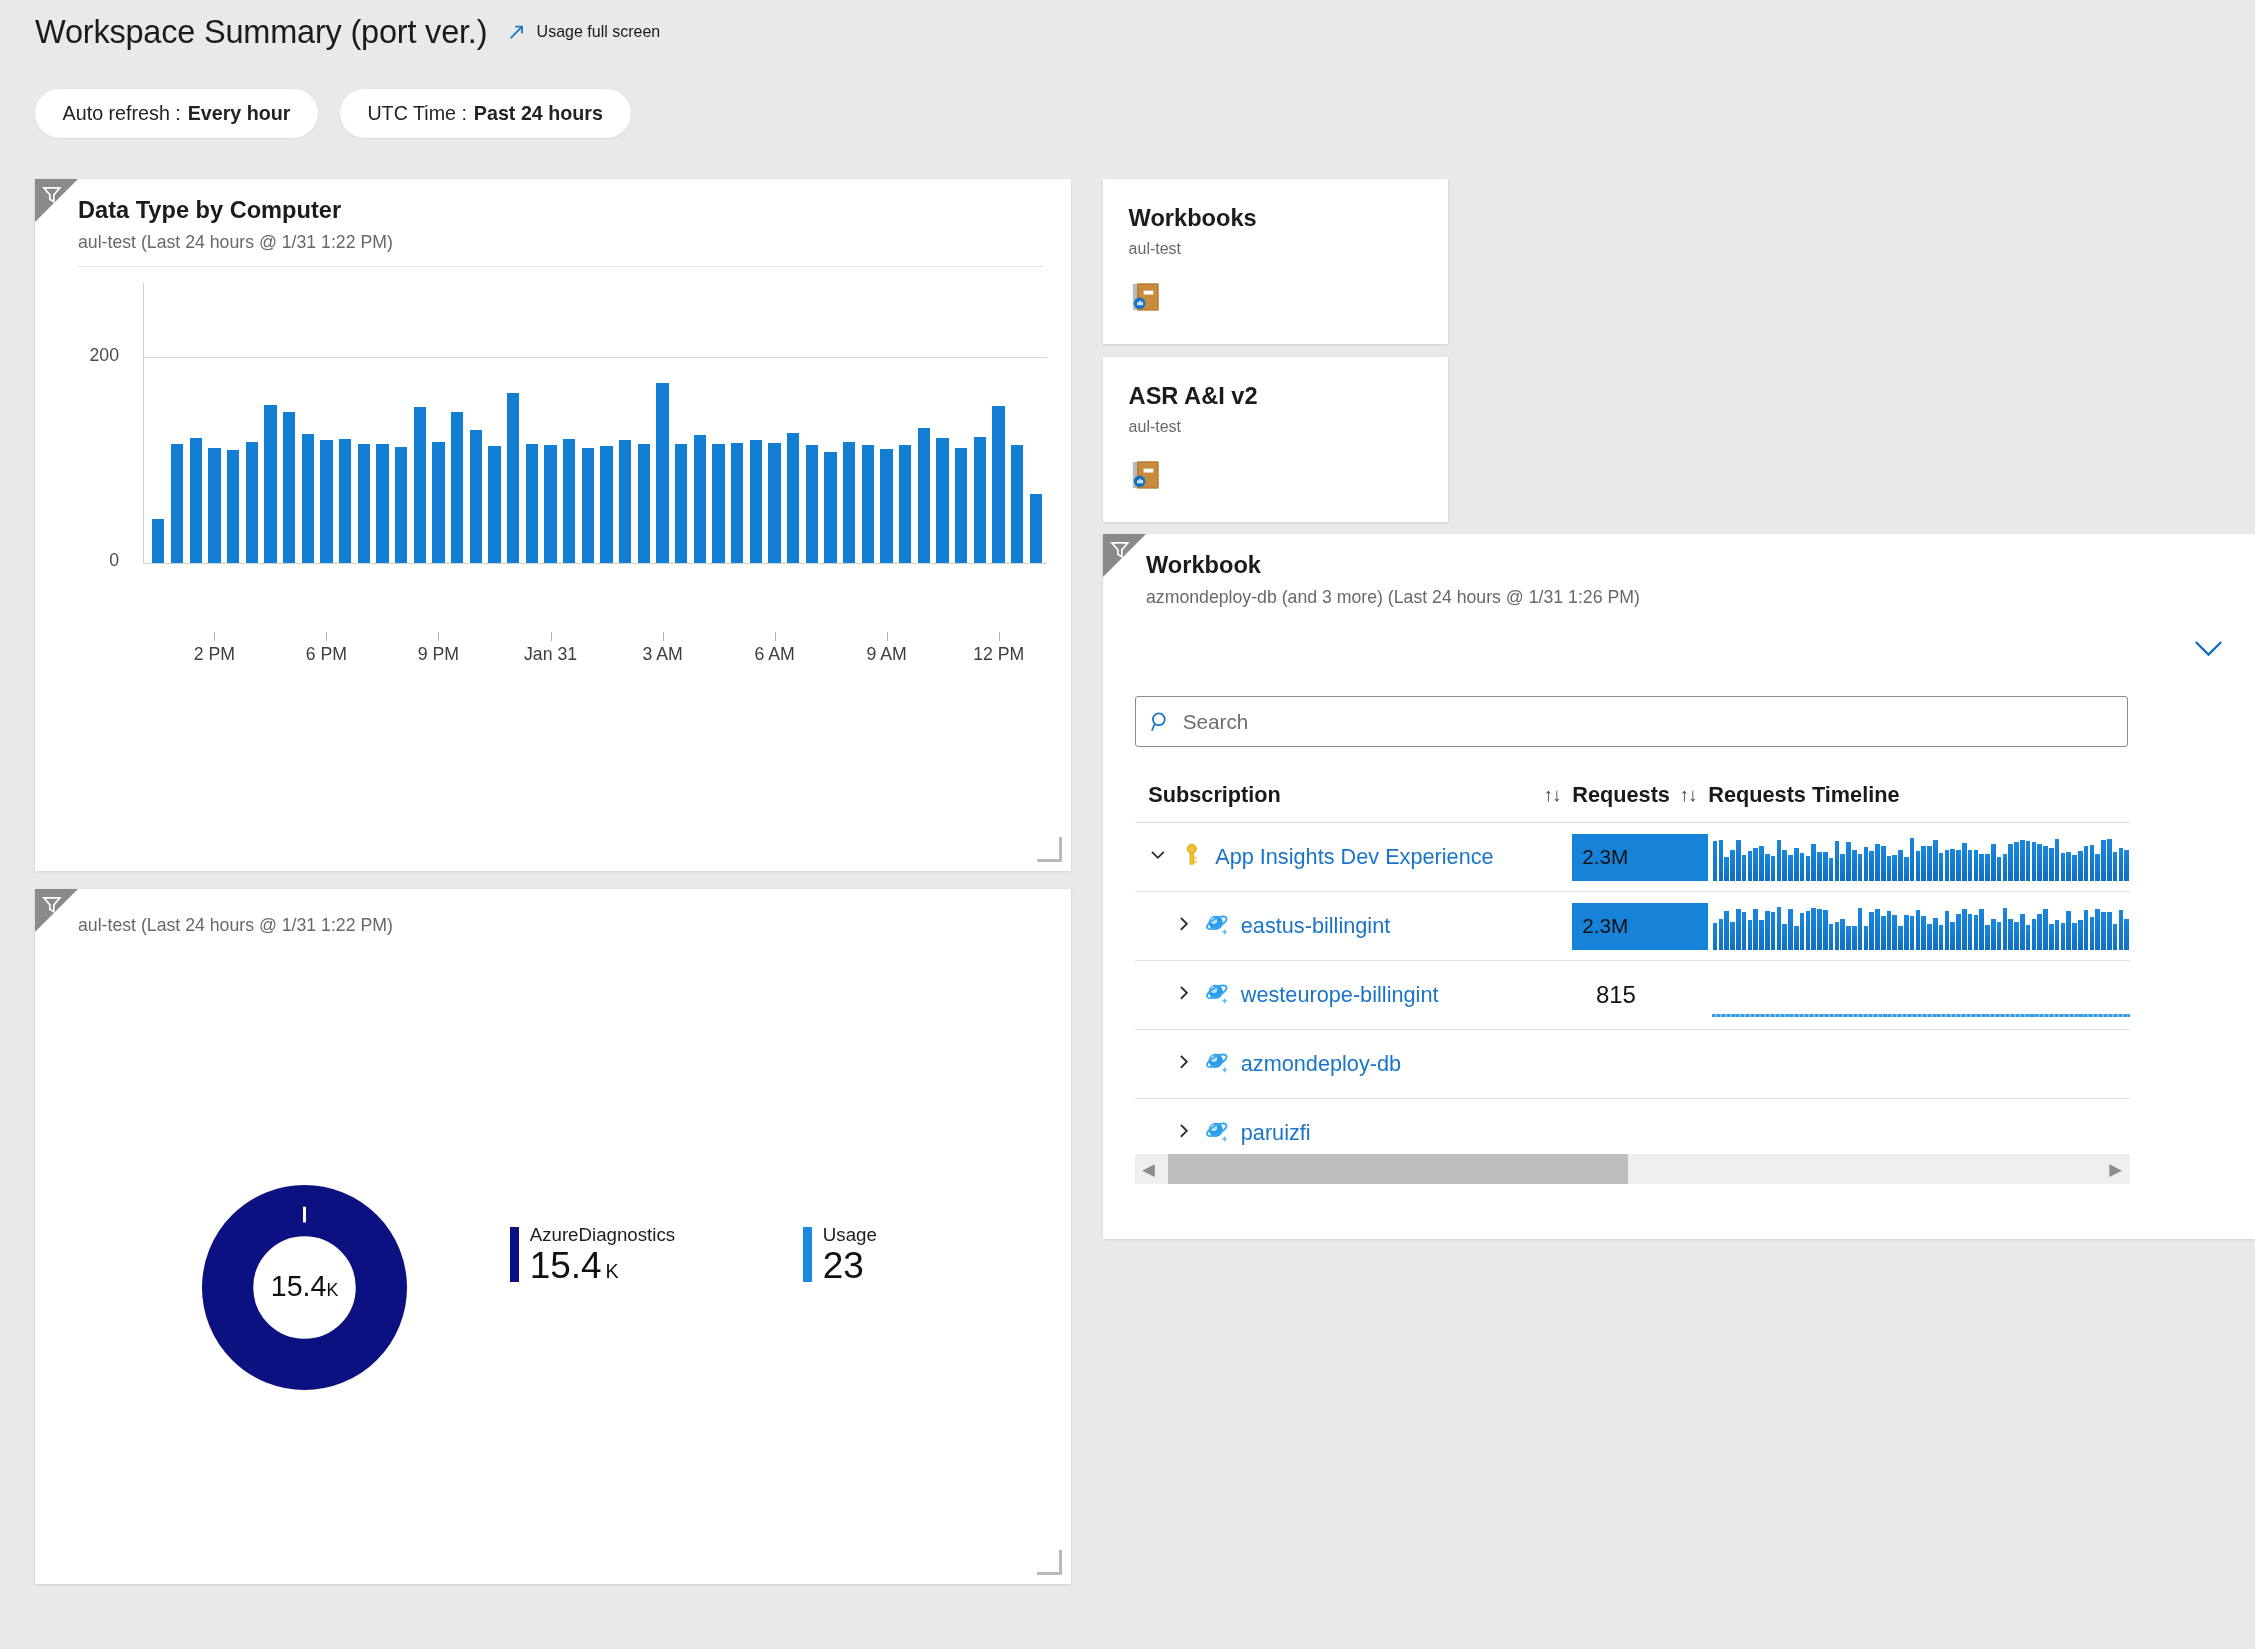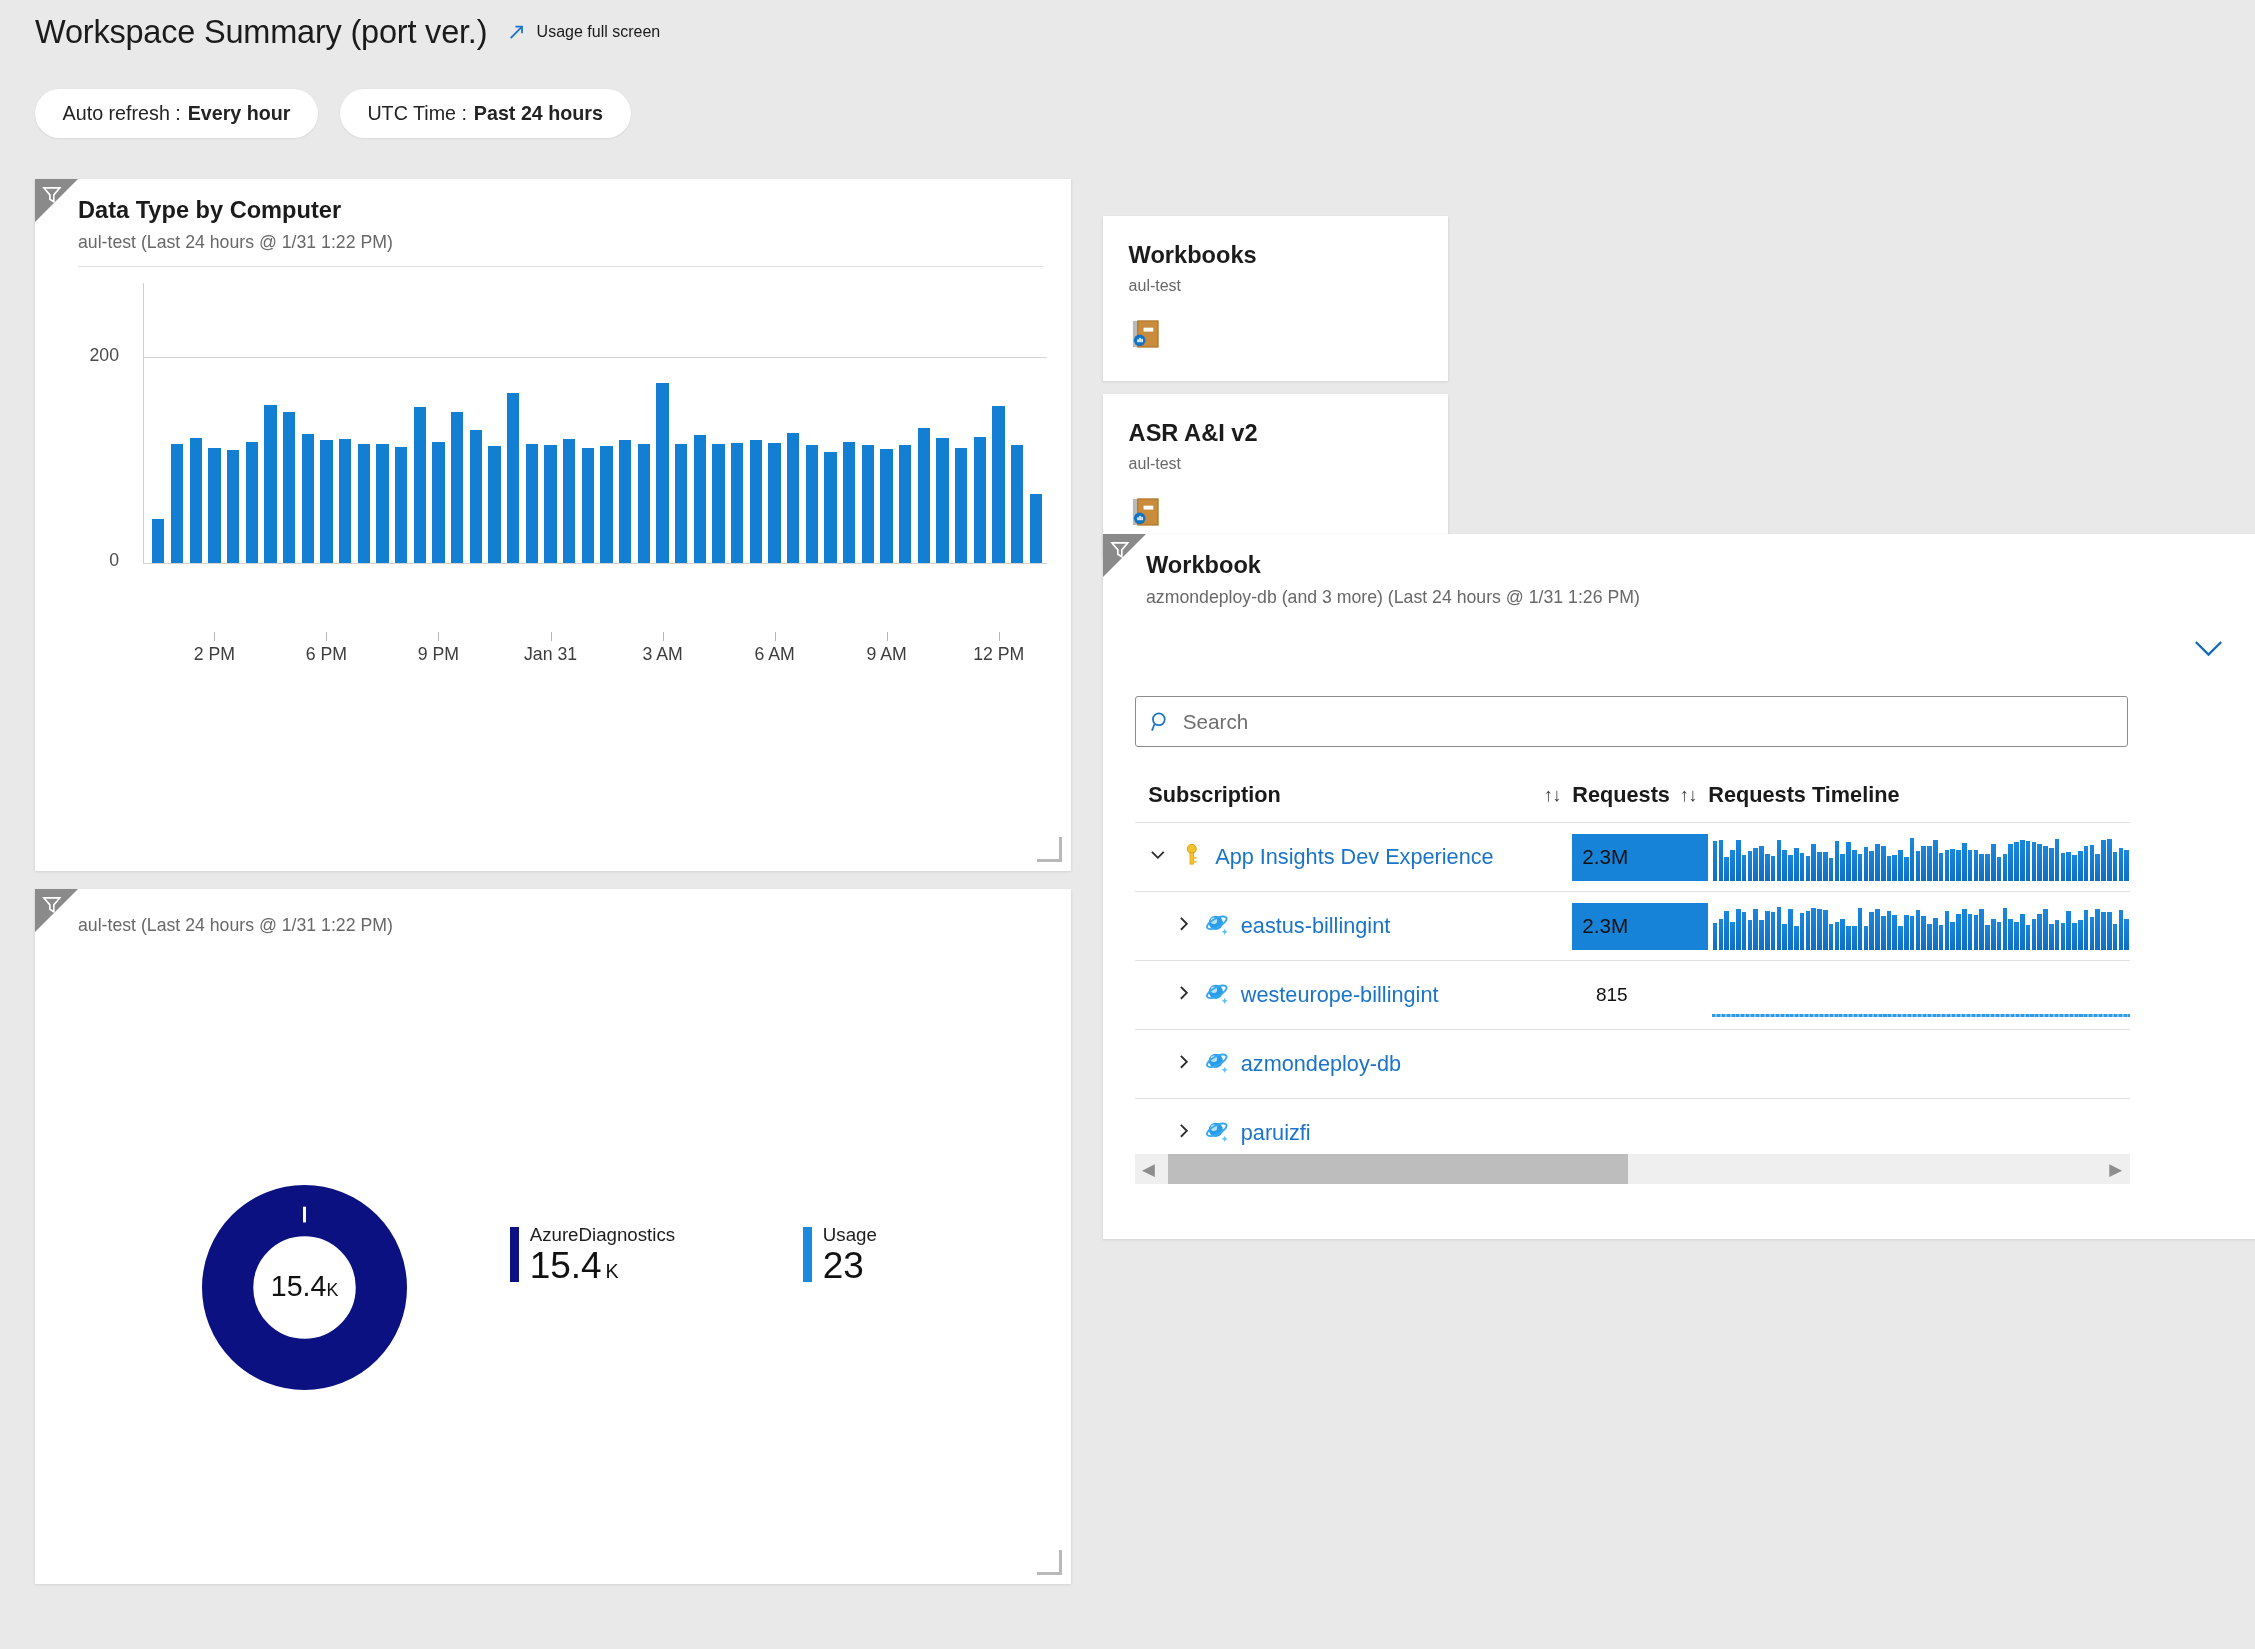--- a/index.html
+++ b/index.html
@@ -74,21 +74,21 @@
   #tileB .head{padding:17.7px 0 0 43px;}
   .donut-wrap{position:absolute;left:167px;top:296px;}
   .legend{position:absolute;left:475px;top:335px;display:flex;gap:128px;}
   .leg{display:flex;align-items:flex-start;gap:10.8px;}
   .leg-bar{width:8.9px;height:55px;margin-top:3px;flex:none;}
   .leg-name{font-size:18.7px;color:#1d1d1d;white-space:nowrap;}
   .leg-val{font-size:37px;color:#111;line-height:1.05;margin-top:1px;}
   .leg-val .u{font-size:19.7px;margin-left:3.9px;}
 
   
-  .wbcard{position:absolute;background:#fff;box-shadow:0 1.2px 3px rgba(0,0,0,.13);margin-top:37px;}
+  .wbcard{position:absolute;background:#fff;box-shadow:0 1.2px 3px rgba(0,0,0,.13);}
   #wb1{left:1103px;top:179px;width:345px;height:165px;}
   #wb2{left:1103px;top:357px;width:345px;height:165px;}
   .wb-title{font-size:23.6px;font-weight:600;color:#1b1b1b;padding:25.6px 0 0 25.6px;}
   .wb-sub{font-size:16px;color:#686868;padding:8.9px 0 0 25.6px;}
   .wb-ico{margin:21.7px 0 0 25.6px;}
 
   
   #tileC{left:1103px;top:534px;width:1232px;height:705px;}
   #tileC .head{padding:17.7px 0 0 43px;}
   .wbgrid-actions{position:absolute;right:49px;top:97px;display:flex;gap:29.6px;align-items:center;}
@@ -105,21 +105,21 @@
   .col-req{width:136px;display:flex;align-items:center;gap:9.9px;}
   .col-tl{flex:1;}
   .th{font-size:21.7px;font-weight:600;color:#1a1a1a;}
   .sortico{font-size:18.7px;color:#3a3a3a;letter-spacing:-1px;}
   .grow{display:flex;align-items:center;height:69px;border-bottom:1px solid #e0e0e0;padding-left:13.8px;box-sizing:border-box;}
   .g-name{width:424px;display:flex;align-items:center;gap:10.8px;box-sizing:border-box;}
   .chev{width:19.7px;flex:none;color:#2c2c2c;}
   .rowlink{font-size:21.7px;color:#1a74c9;cursor:pointer;white-space:nowrap;}
   .g-req{width:136px;height:47px;display:flex;align-items:center;box-sizing:border-box;}
   .g-req .fill{height:100%;display:flex;align-items:center;padding-left:9.9px;box-sizing:border-box;font-size:20.7px;color:#111;}
-  .g-req .plain{padding-left:23.6px;font-size:19px;color:#111;}
+  .g-req .plain{padding-left:23.6px;font-size:24px;color:#111;}
   .g-tl{flex:1;height:47px;display:flex;align-items:flex-end;padding-left:3.9px;box-sizing:border-box;}
   .spark{width:100%;height:43px;display:flex;align-items:flex-end;gap:0;}
   .spark i{flex:1 1 0;margin:0 0.6px;background:linear-gradient(180deg,#1a86de 0%,#0f6fc2 100%);display:block;}
   .thinline{width:100%;height:3px;background:repeating-linear-gradient(90deg,#2e9ae8 0 3px,#7cc2f0 3px 4.9px);margin-bottom:2px;}
   .hscroll{
     position:absolute;left:31.5px;bottom:55px;width:995px;height:29.6px;background:#efefef;
     display:flex;align-items:center;
   }
   .hs-arrow{width:27.6px;height:29.6px;display:flex;align-items:center;justify-content:center;color:#8e8e8e;font-size:16.7px;cursor:pointer;}
   .hs-track{flex:1;height:29.6px;position:relative;}

